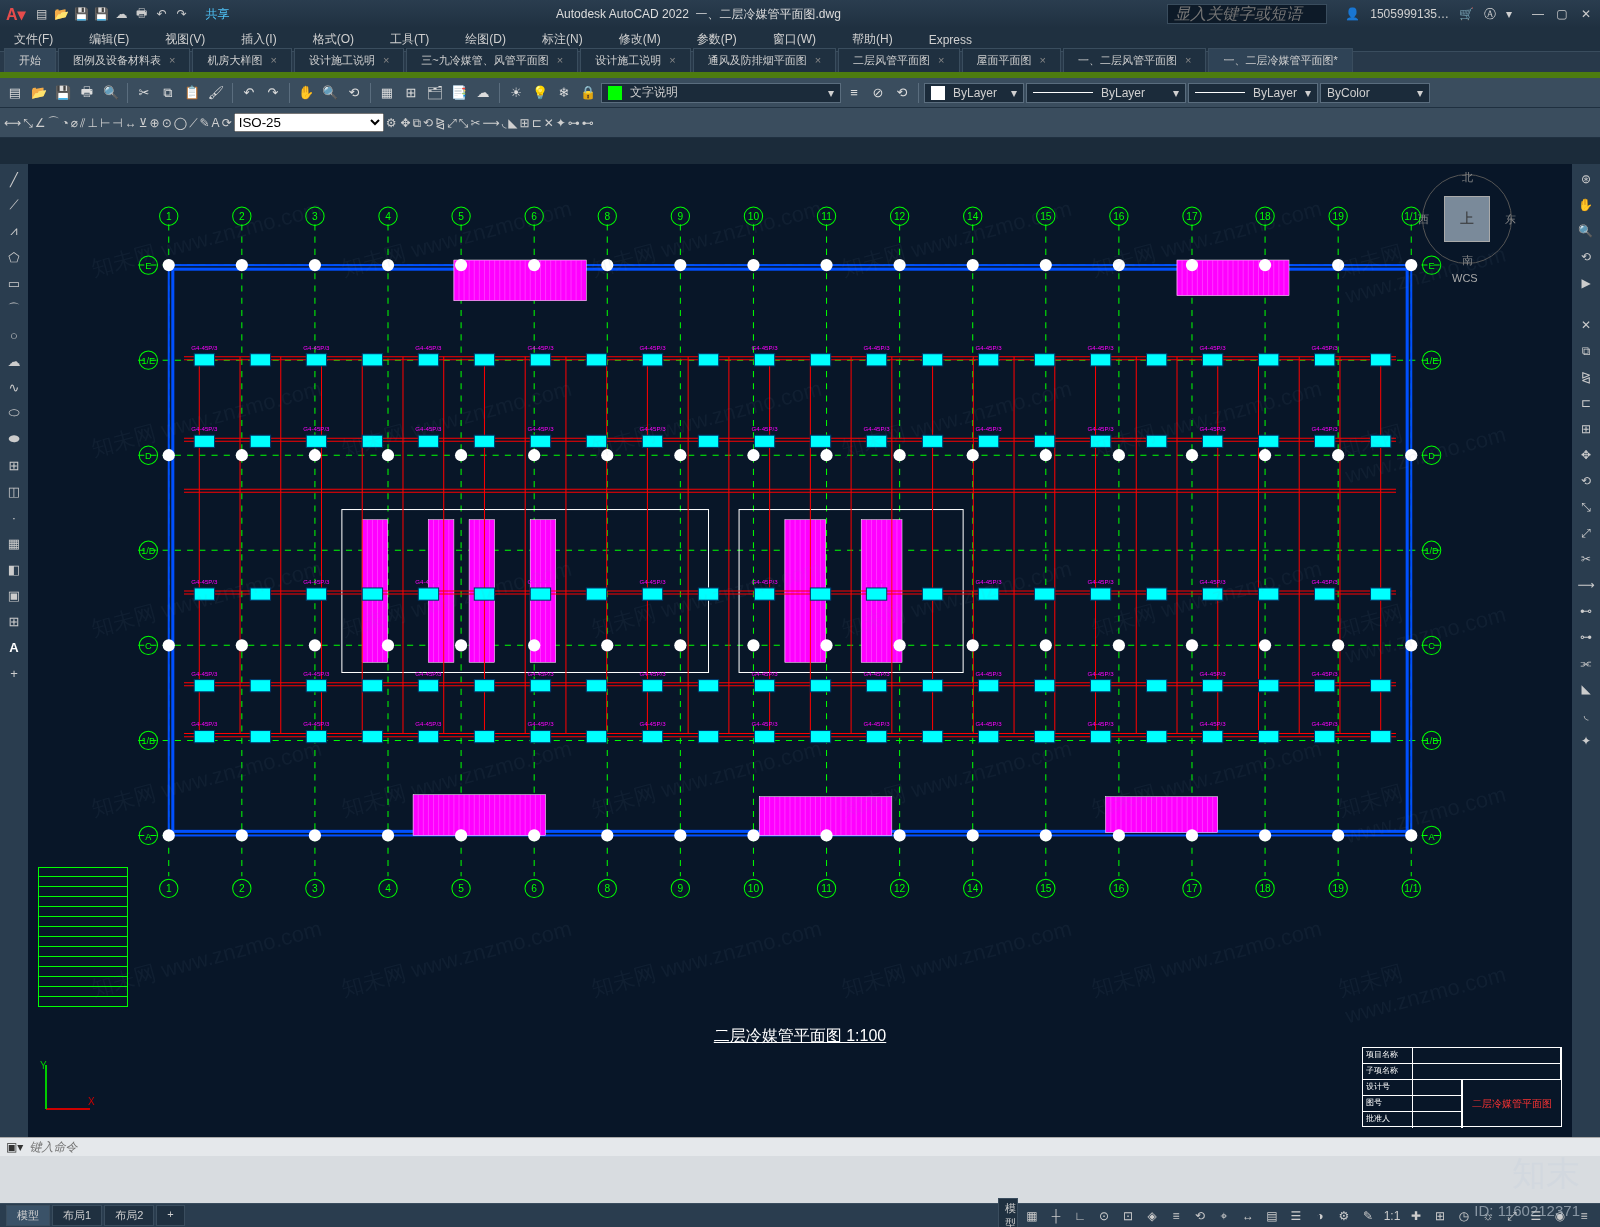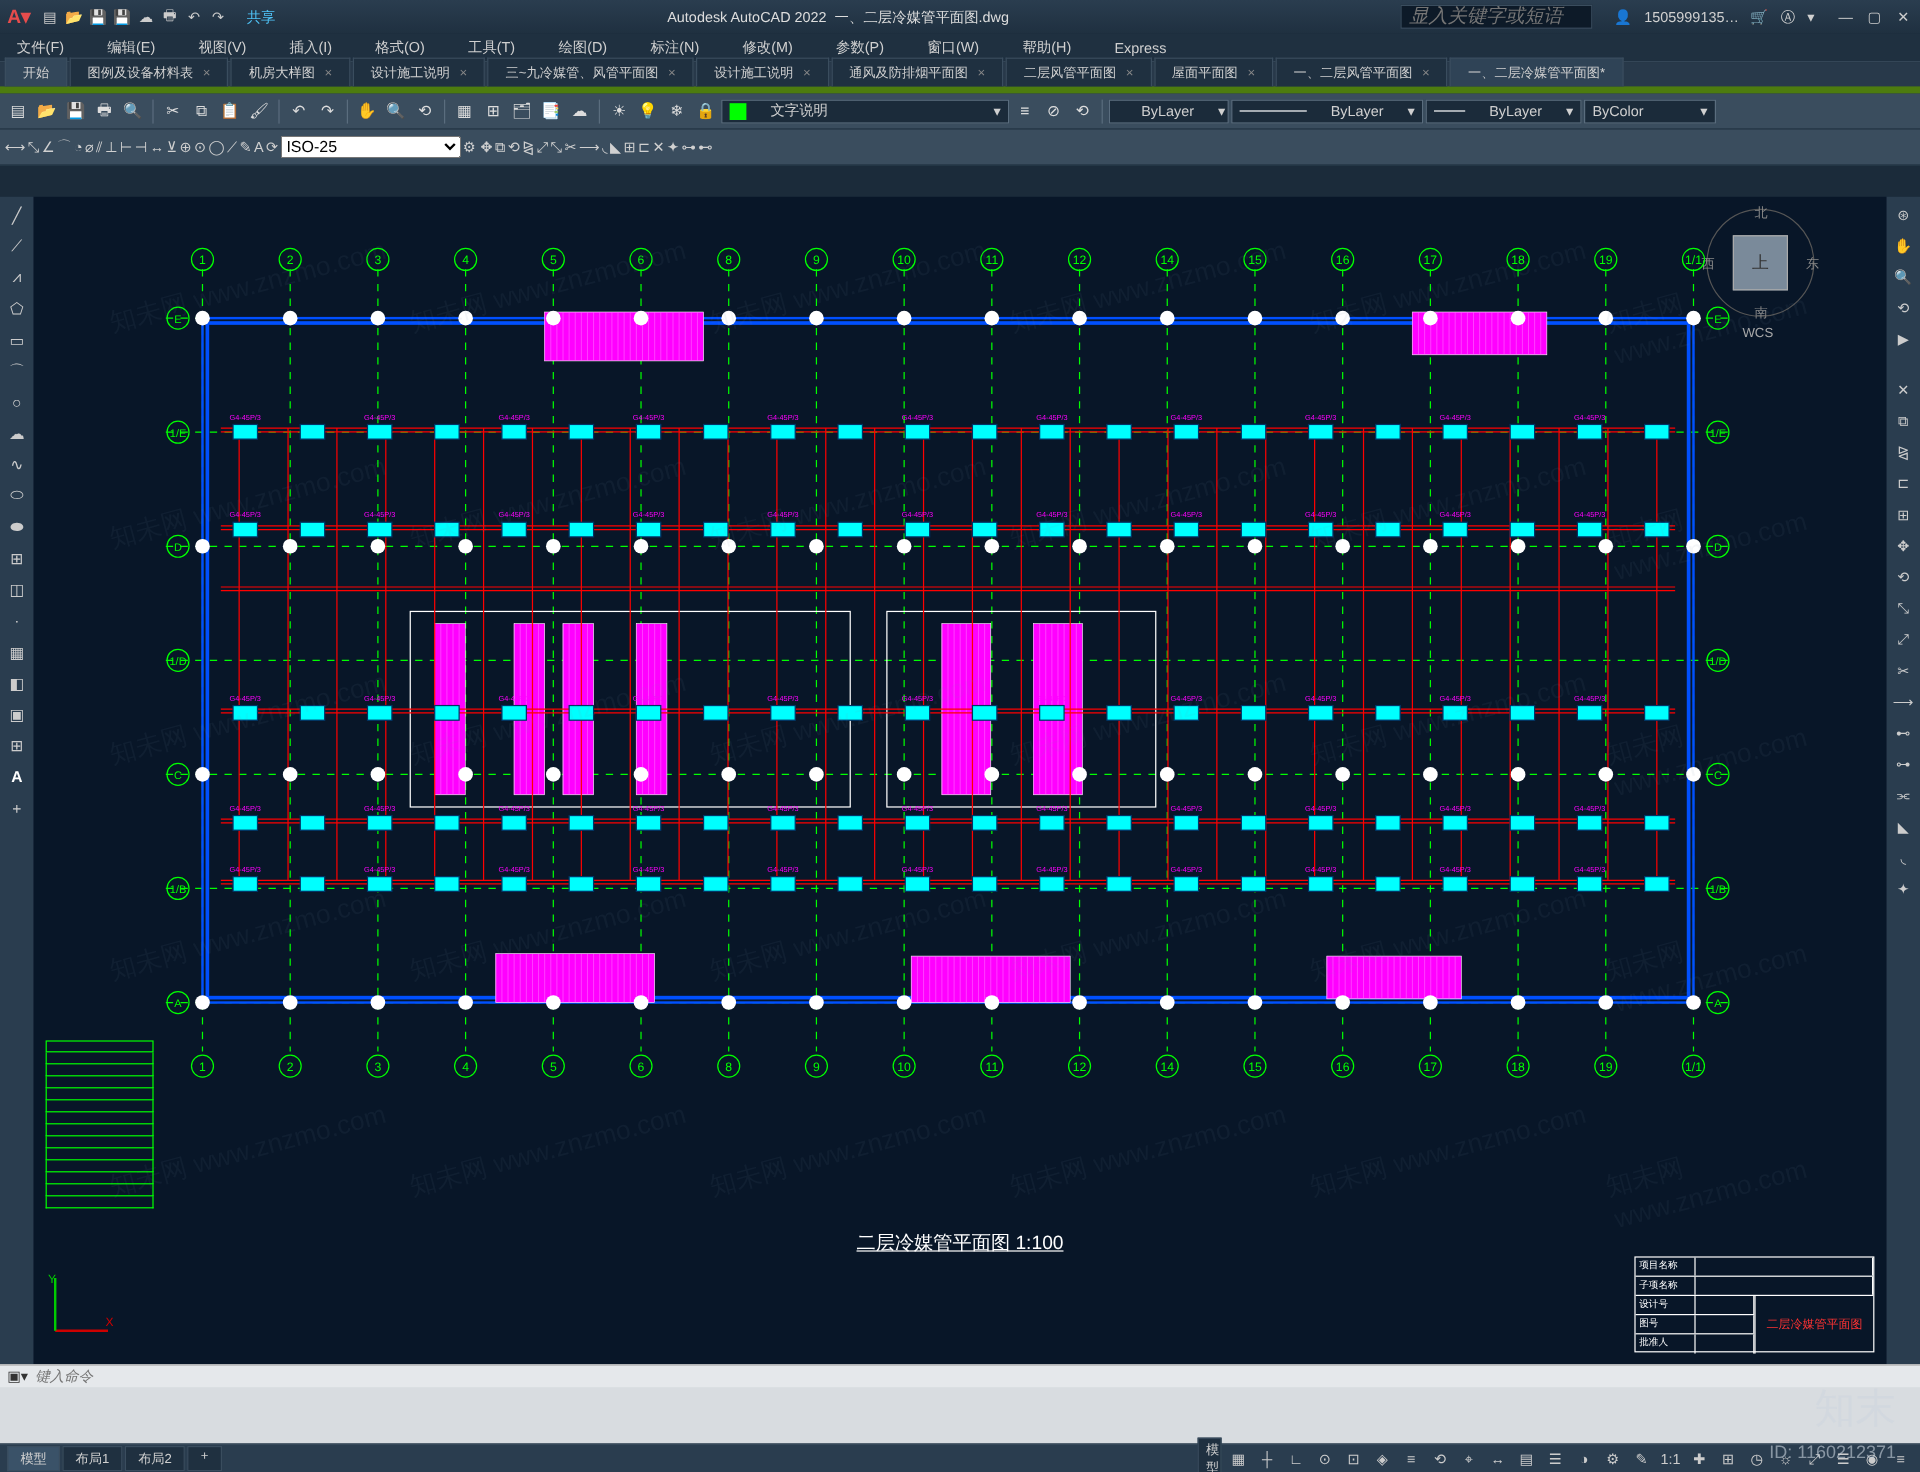--- a/index.html
+++ b/index.html
@@ -17,21 +17,21 @@
 .menubar { height:24px; background:#1f3040; display:flex; align-items:center; padding:0 6px; gap:20px; border-bottom:1px solid #3a4d5e; }
 .menubar span { padding:2px 8px; }
 .tabstrip { height:26px; background:#28394a; display:flex; align-items:flex-end; padding:0 4px; border-bottom:6px solid #4d7c0f; }
 .tabstrip .tab { padding:4px 14px; background:#1f3040; border:1px solid #3a4d5e; border-bottom:none; margin-right:2px; position:relative; font-size:11px; }
 .tabstrip .tab.active { background:#2f4356; }
 .tabstrip .tab .x { margin-left:8px; color:#888; }
 .toolbar { height:30px; background:#3a4d5e; display:flex; align-items:center; padding:0 4px; gap:2px; border-bottom:1px solid #1f3040; }
 .toolbar .sep { width:1px; height:20px; background:#5a6d7e; margin:0 3px; }
 .toolbar .btn { width:22px; height:22px; display:inline-flex; align-items:center; justify-content:center; color:#ddd; font-size:13px; }
 .toolbar .swatch { width:14px; height:14px; display:inline-block; }
-.toolbar .layer-box { display:flex; align-items:center; gap:20px; background:#1b2b3a; border:1px solid #5a6d7e; padding:0 6px; height:20px; }
+.toolbar .layer-box { display:flex; align-items:center; gap:8px; background:#1b2b3a; border:1px solid #5a6d7e; padding:0 6px; height:20px; }
 .toolbar .line-sample { width:60px; height:0; border-top:1px solid #fff; }
 .toolbar2 { height:30px; background:#3a4d5e; display:flex; align-items:center; padding:0 4px; gap:2px; border-bottom:1px solid #1f3040; }
 .canvas-area { position:absolute; top:164px; left:28px; right:28px; bottom:90px; background:#081628; overflow:hidden; }
 .left-toolbox { position:absolute; top:164px; left:0; width:28px; bottom:90px; background:#2a3d4f; display:flex; flex-direction:column; align-items:center; padding-top:4px; gap:4px; }
 .left-toolbox span { width:22px; height:22px; display:flex; align-items:center; justify-content:center; color:#ccc; font-size:13px; }
 .right-toolbox { position:absolute; top:164px; right:0; width:28px; bottom:90px; background:#2a3d4f; display:flex; flex-direction:column; align-items:center; padding-top:4px; gap:4px; }
 .right-toolbox span { width:22px; height:22px; display:flex; align-items:center; justify-content:center; color:#ccc; font-size:12px; }
 .viewcube { position:absolute; top:10px; right:60px; width:90px; height:90px; }
 .viewcube .cube { width:46px; height:46px; background:#7a8a9a; border:1px solid #aaa; position:absolute; left:22px; top:22px; display:flex; align-items:center; justify-content:center; color:#333; font-size:14px; }
 .viewcube .compass { position:absolute; inset:0; border:1px solid #555; border-radius:50%; }

